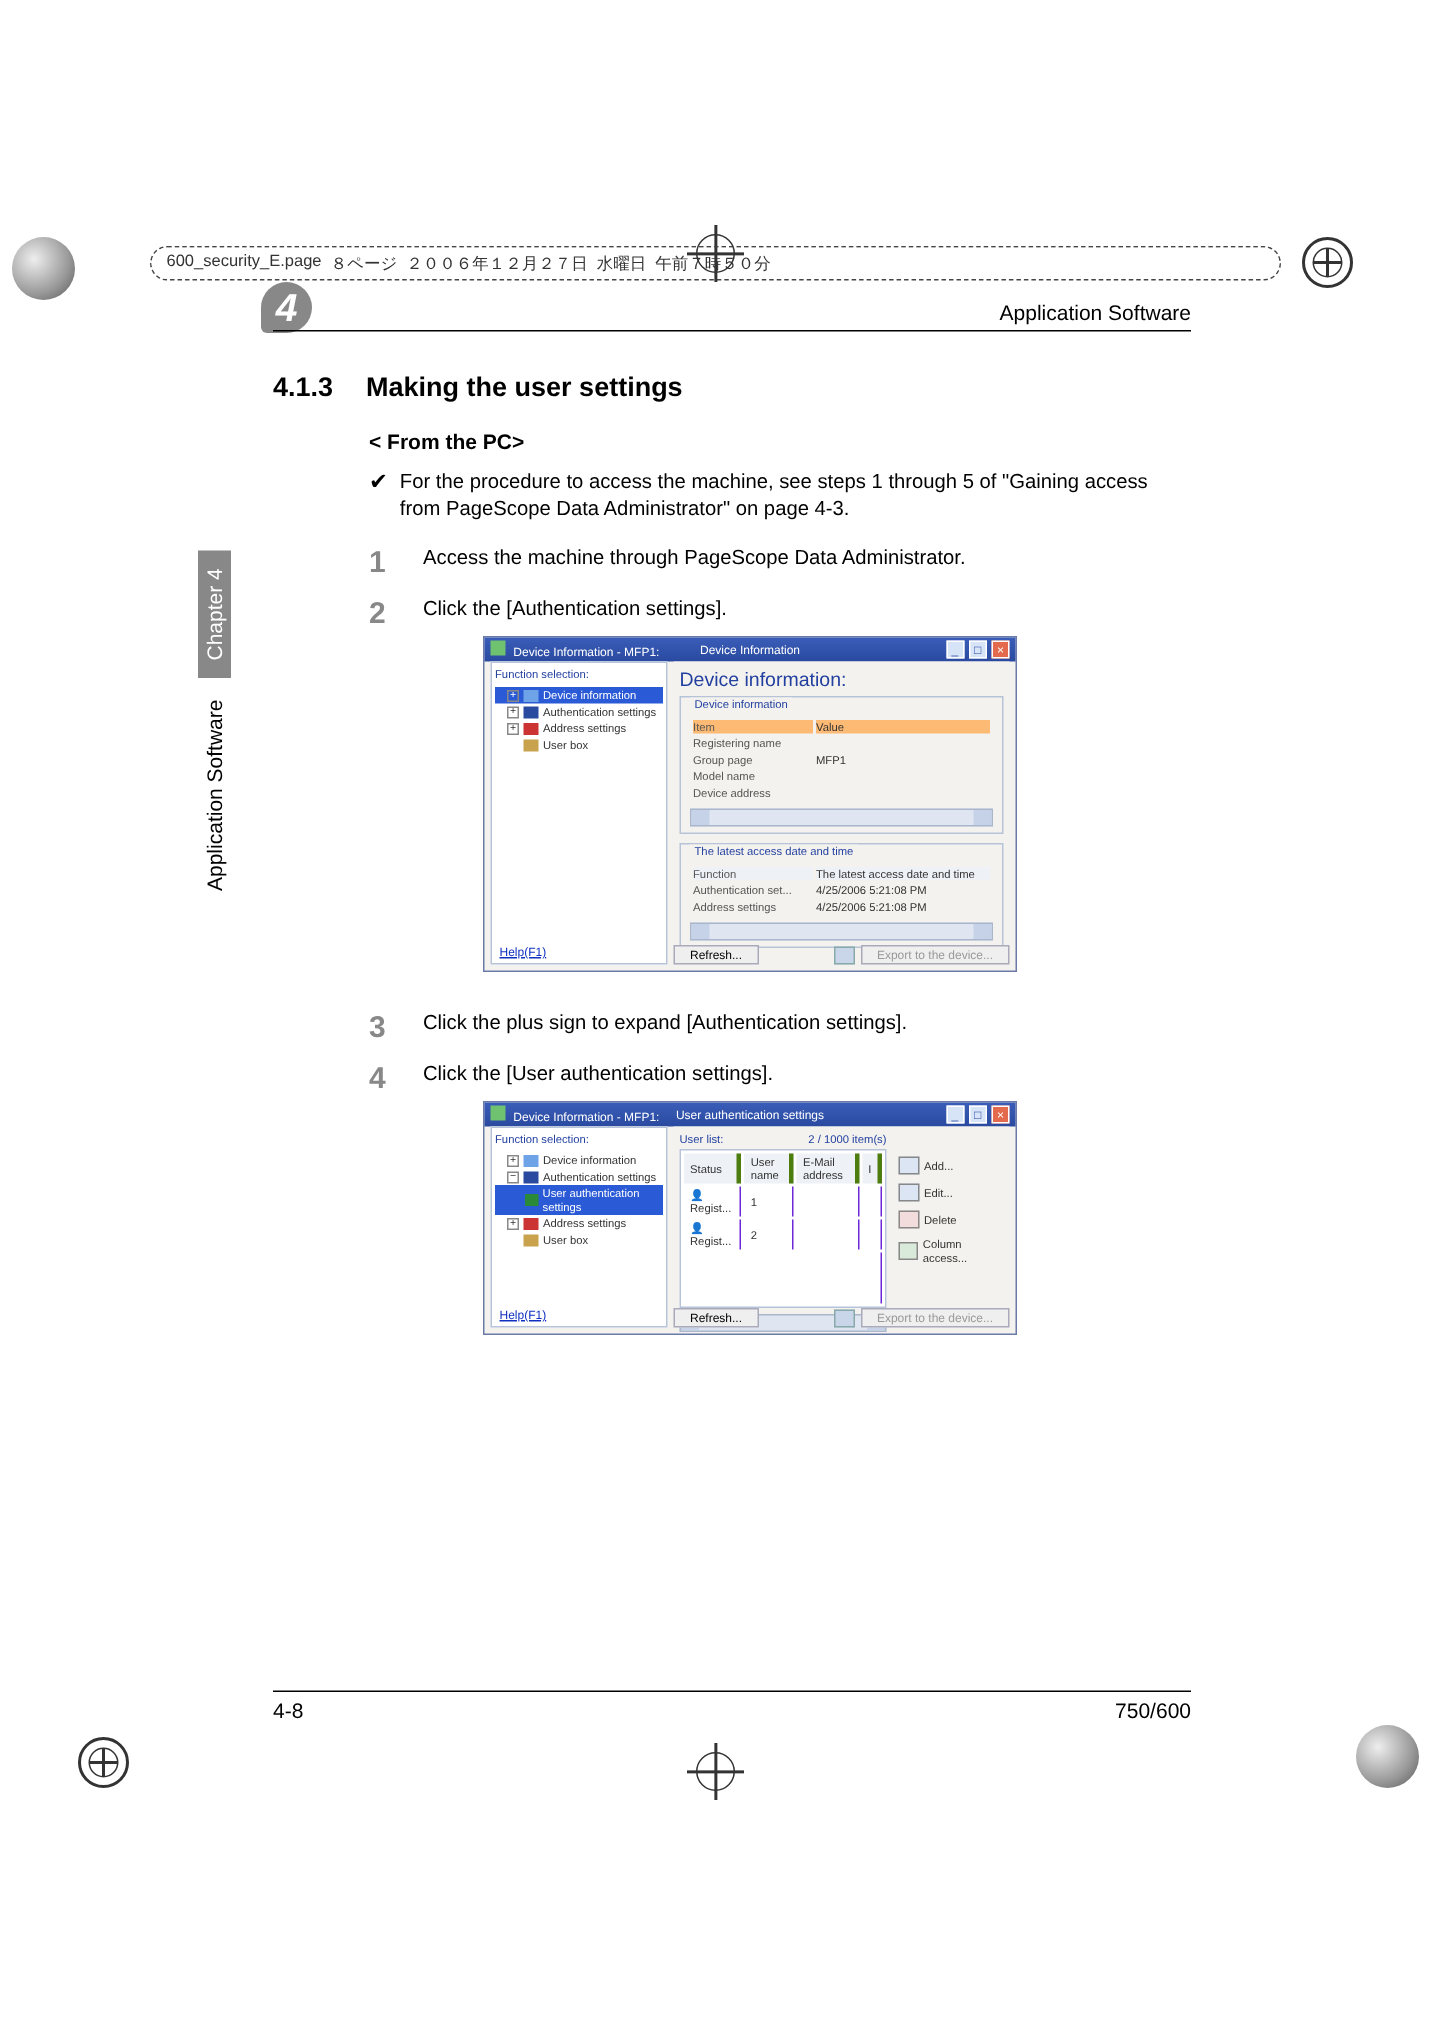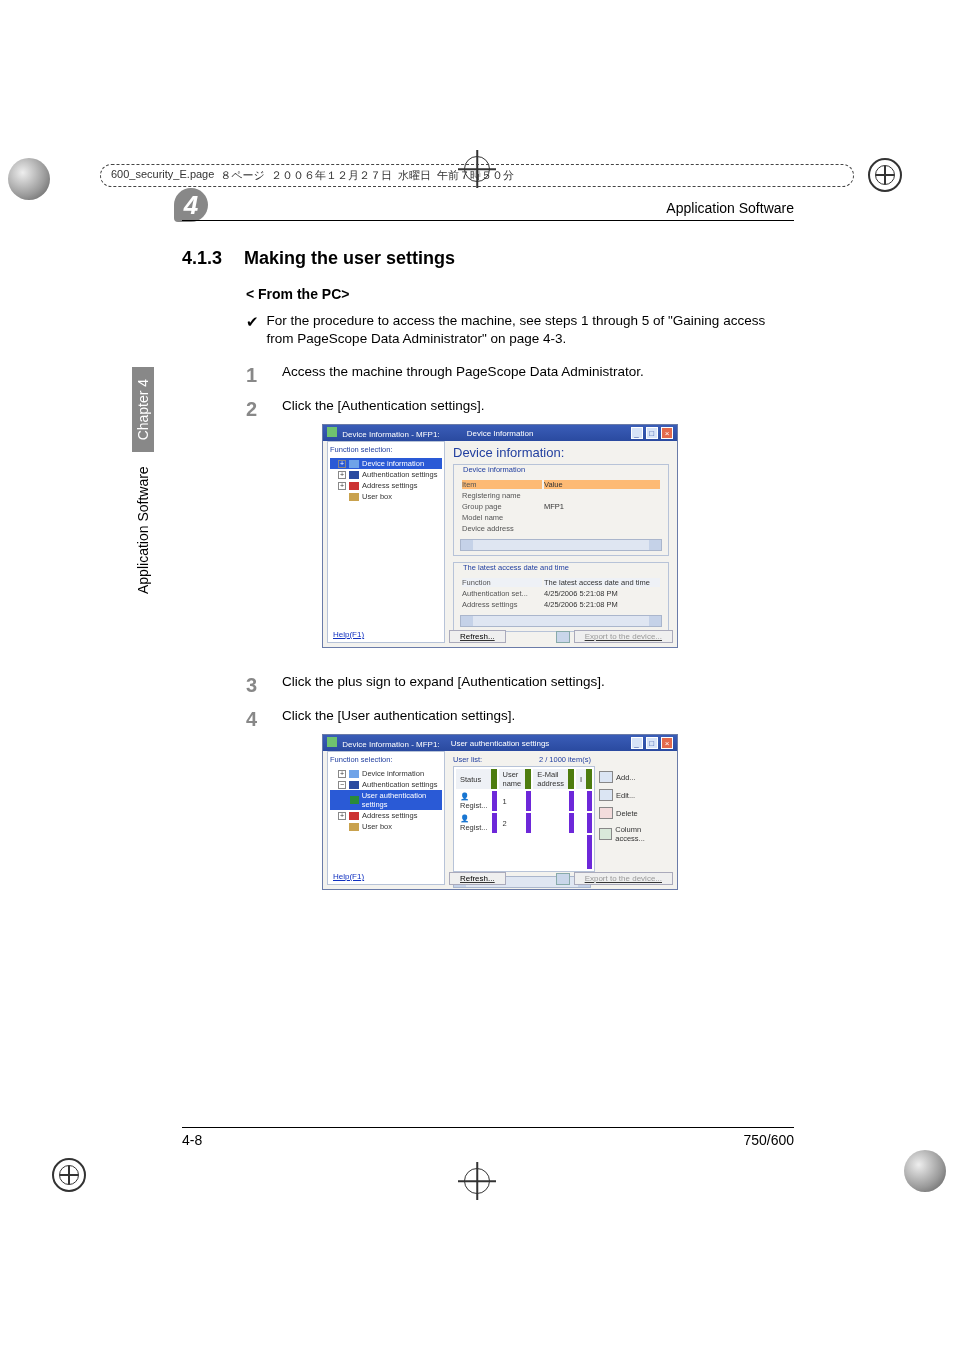--- a/index.html
+++ b/index.html
@@ -128,31 +128,31 @@
   .groupbox .gb-title{ font-size:7.5px; color:#2340a0; background:#f3f2ee; margin:-5px 0 0 6px; display:inline-block; padding:0 3px;}
   .gb-body{ padding:4px 6px;}
   .info-table{ font-size:7.5px; width:100%;}
   .info-table td.h{ color:#555; width:80px;}
   .scroll-strip{ height:12px; background:#dfe6f2; border:1px solid #aab6cc; margin-top:4px; position:relative;}
   .scroll-strip .sa{ position:absolute; top:0; width:12px; height:10px; background:#c5d2e8;}
   .scroll-strip .sa.l{left:0;} .scroll-strip .sa.r{right:0;}
 
   .ss-bottom{
     position:absolute; left:0; right:0; bottom:0;
-    display:flex; align-items:flex-end; gap:4px; font-size:8px;text-decoration:underline;
+    display:flex; align-items:flex-end; gap:4px; font-size:8px;
   }
   .ss-bottom .btn{ border:1px solid #aab; background:#efefef; padding:1px 10px; font-size:8px;}
   .ss-bottom .btn.disabled{ color:#999;}
   .ss-bottom .sicon{ width:14px;height:12px;background:#c9d6ea;border:1px solid #8aa;}
 
   
   .ul-header{ display:flex; font-size:7.5px; color:#2340a0; justify-content:space-between;}
   .ul-table{ border:1px solid #b7c3d8; background:#fff; font-size:7.5px; margin-top:2px;}
-  .ul-table th{ background:#eef1f6; font-weight:normal; text-align:left; padding:1px 4px; border-right:6px solid #4d7c0f;}
-  .ul-table td{ padding:1px 4px; border-right:5px solid #6d28d9;}
+  .ul-table th{ background:#eef1f6; font-weight:normal; text-align:left; padding:1px 4px; border-right:3px solid #4d7c0f;}
+  .ul-table td{ padding:1px 4px; border-right:1px solid #6d28d9;}
   .side-btns{ position:absolute; right:4px; top:20px; width:70px; font-size:7.5px;}
   .side-btns div{ display:flex; align-items:center; gap:3px; margin-bottom:6px;}
   .side-btns .sb-ico{width:14px;height:12px;border:1px solid #888;background:#dbe5f3;}
   .side-btns .sb-ico.del{ background:#f3dcdc;}
   .side-btns .sb-ico.col{ background:#d9e9da;}
 
   
   .side-tab{
     position:absolute; left:32px; top:406px;
     transform:rotate(-90deg); transform-origin:left top;

